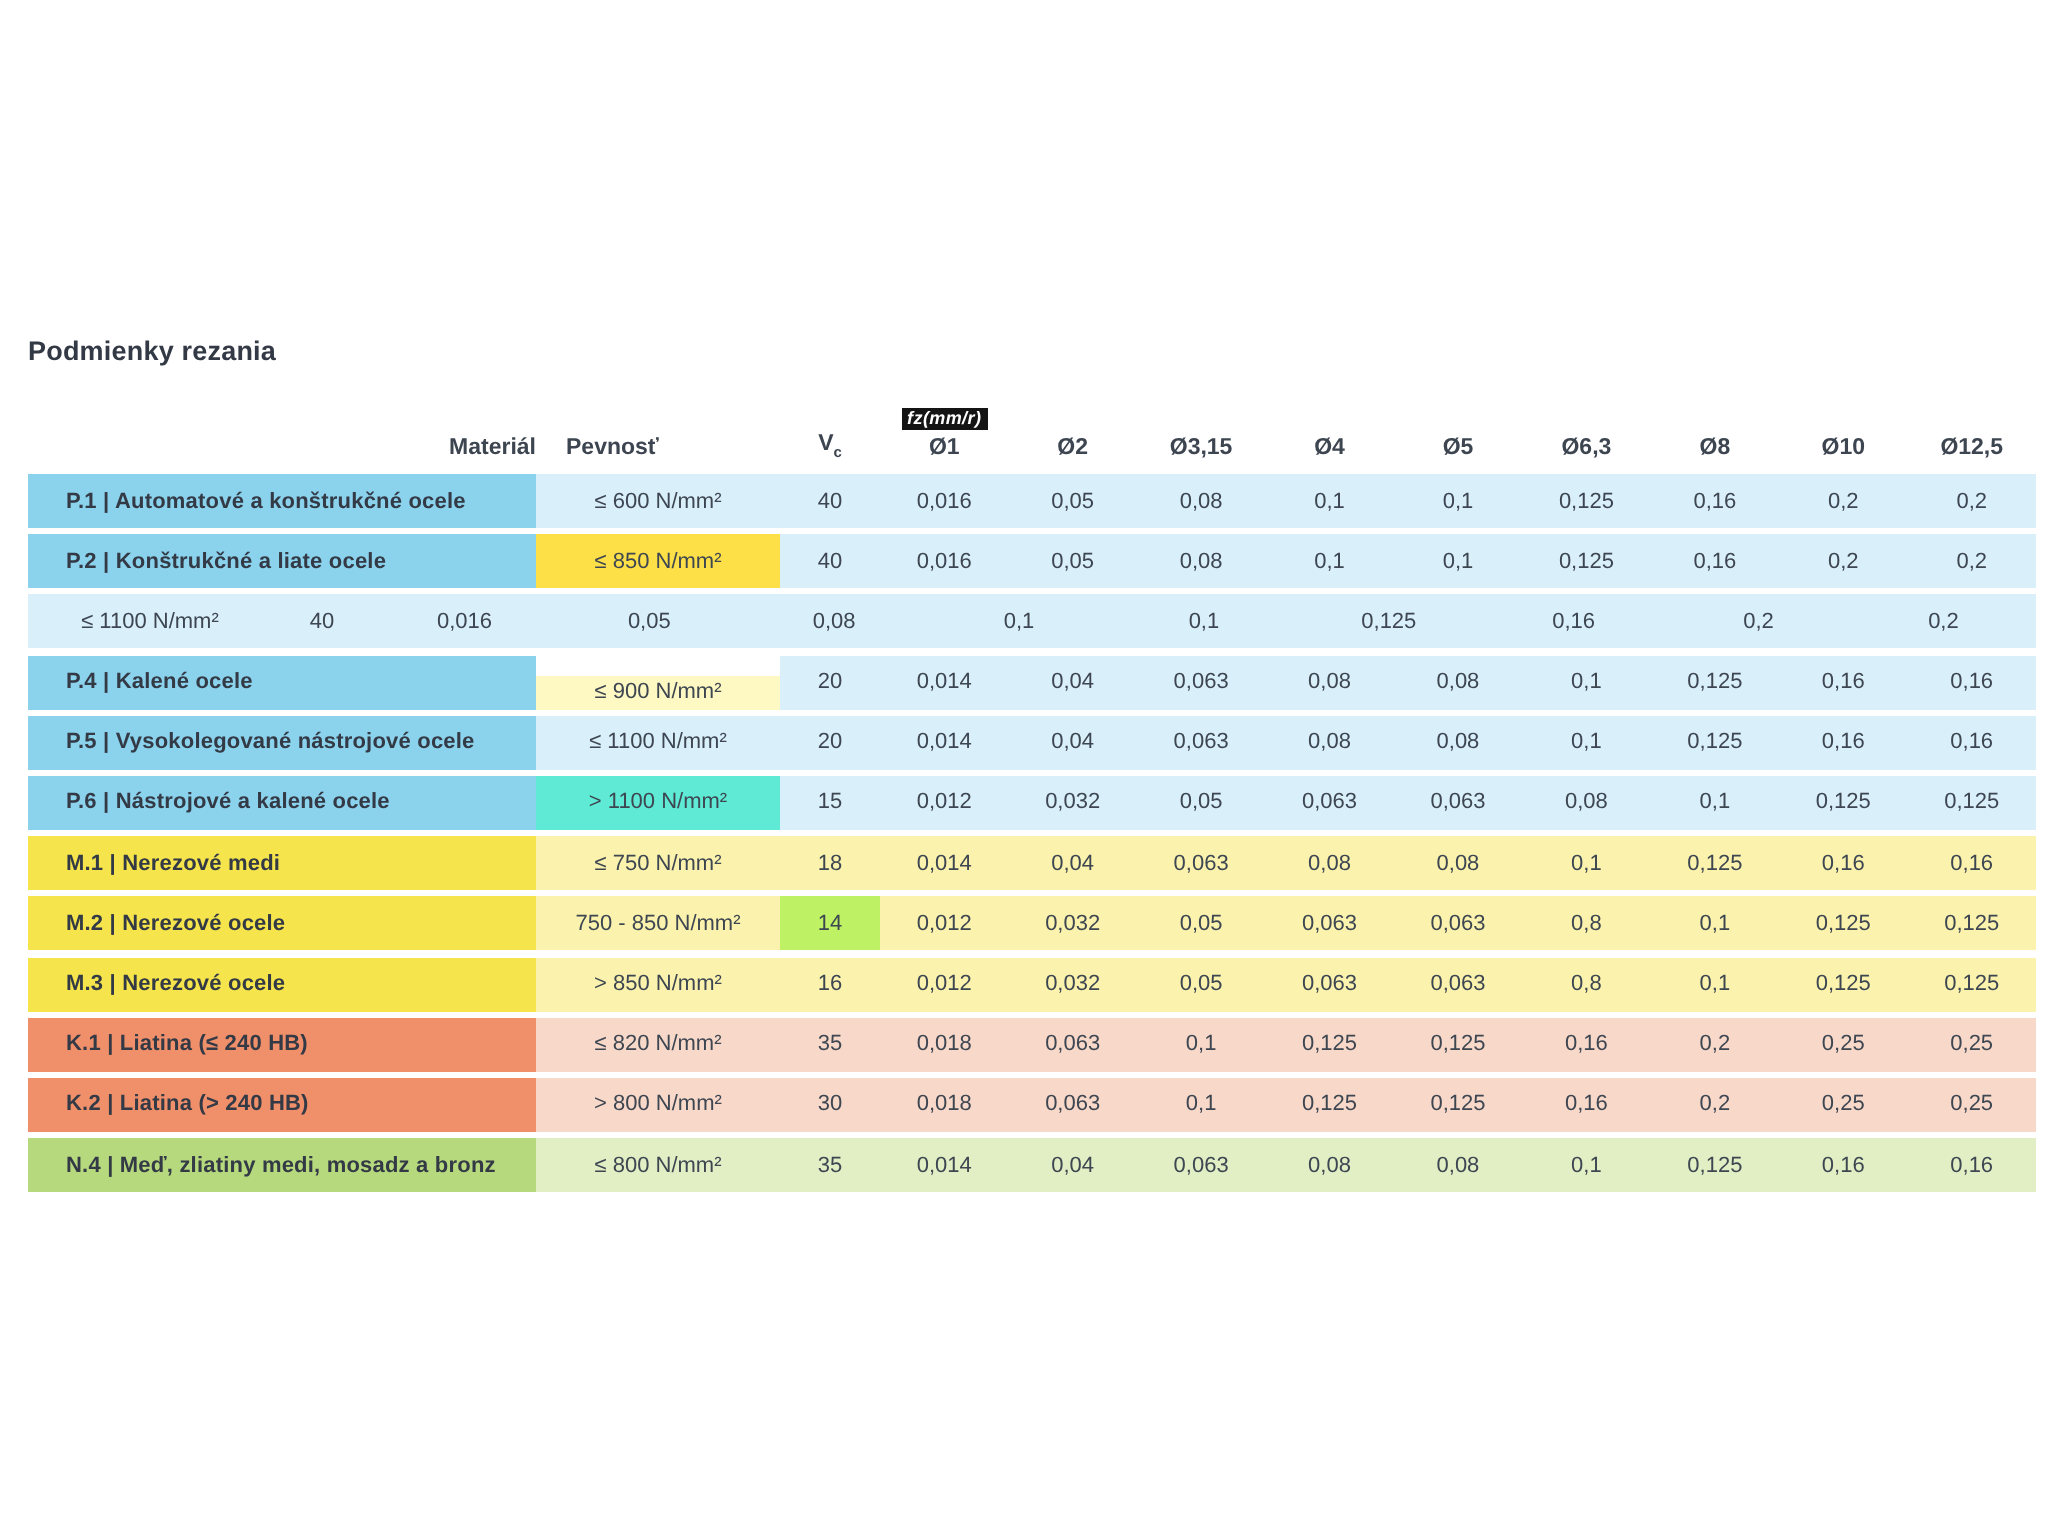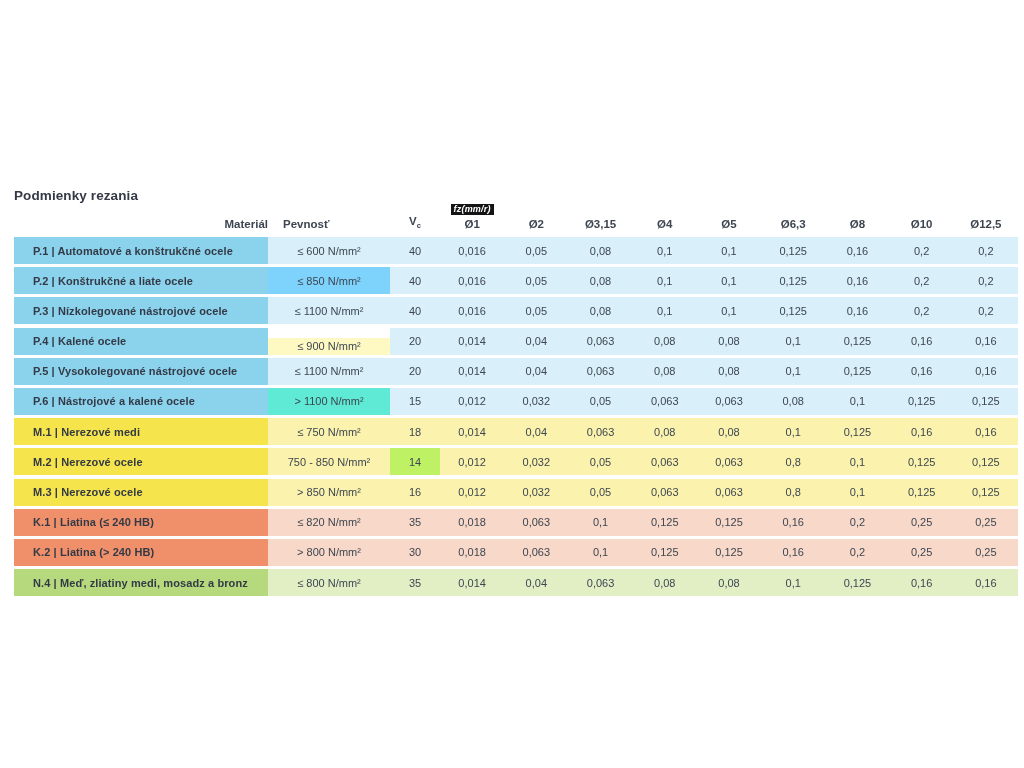--- a/index.html
+++ b/index.html
@@ -5,21 +5,21 @@
   * { margin: 0; padding: 0; box-sizing: border-box; }
   html, body {
     width: 1024px; height: 768px;
     background: #ffffff;
     font-family: "Liberation Sans", sans-serif;
     overflow: hidden;
     position: relative;
   }
   .title {
     position: absolute;
-    left: 14px; top: 188px;
+    left: 14px; top: 168px;
     font-size: 13.5px;
     font-weight: bold;
     color: #333a45;
     letter-spacing: 0.1px;
   }
   .table {
     position: absolute;
     left: 14px; top: 198px;
     width: 1004px;
   }
@@ -120,34 +120,33 @@
         <div class="cell col-dia" style="background: rgb(217, 239, 250);">0,08</div>
         <div class="cell col-dia" style="background: rgb(217, 239, 250);">0,1</div>
         <div class="cell col-dia" style="background: rgb(217, 239, 250);">0,1</div>
         <div class="cell col-dia" style="background: rgb(217, 239, 250);">0,125</div>
         <div class="cell col-dia" style="background: rgb(217, 239, 250);">0,16</div>
         <div class="cell col-dia" style="background: rgb(217, 239, 250);">0,2</div>
         <div class="cell col-dia" style="background: rgb(217, 239, 250);">0,2</div>
       </div>
       <div class="row">
         <div class="cell col-material" style="background: rgb(139, 210, 237);">P.2 | Konštrukčné a liate ocele</div>
-        <div class="cell col-strength" style="background: #7dd3fc;">≤ 850 N/mm²</div>
+        <div class="cell col-strength" style="background: #fde047;">≤ 850 N/mm²</div>
         <div class="cell col-vc" style="background: rgb(217, 239, 250);">40</div>
         <div class="cell col-dia" style="background: rgb(217, 239, 250);">0,016</div>
         <div class="cell col-dia" style="background: rgb(217, 239, 250);">0,05</div>
         <div class="cell col-dia" style="background: rgb(217, 239, 250);">0,08</div>
         <div class="cell col-dia" style="background: rgb(217, 239, 250);">0,1</div>
         <div class="cell col-dia" style="background: rgb(217, 239, 250);">0,1</div>
         <div class="cell col-dia" style="background: rgb(217, 239, 250);">0,125</div>
         <div class="cell col-dia" style="background: rgb(217, 239, 250);">0,16</div>
         <div class="cell col-dia" style="background: rgb(217, 239, 250);">0,2</div>
         <div class="cell col-dia" style="background: rgb(217, 239, 250);">0,2</div>
       </div>
       <div class="row">
-        <div class="cell col-material" style="background: rgb(139, 210, 237);">P.3 | Nízkolegované nástrojové ocele</div>
         <div class="cell col-strength" style="background: rgb(217, 239, 250);">≤ 1100 N/mm²</div>
         <div class="cell col-vc" style="background: rgb(217, 239, 250);">40</div>
         <div class="cell col-dia" style="background: rgb(217, 239, 250);">0,016</div>
         <div class="cell col-dia" style="background: rgb(217, 239, 250);">0,05</div>
         <div class="cell col-dia" style="background: rgb(217, 239, 250);">0,08</div>
         <div class="cell col-dia" style="background: rgb(217, 239, 250);">0,1</div>
         <div class="cell col-dia" style="background: rgb(217, 239, 250);">0,1</div>
         <div class="cell col-dia" style="background: rgb(217, 239, 250);">0,125</div>
         <div class="cell col-dia" style="background: rgb(217, 239, 250);">0,16</div>
         <div class="cell col-dia" style="background: rgb(217, 239, 250);">0,2</div>

